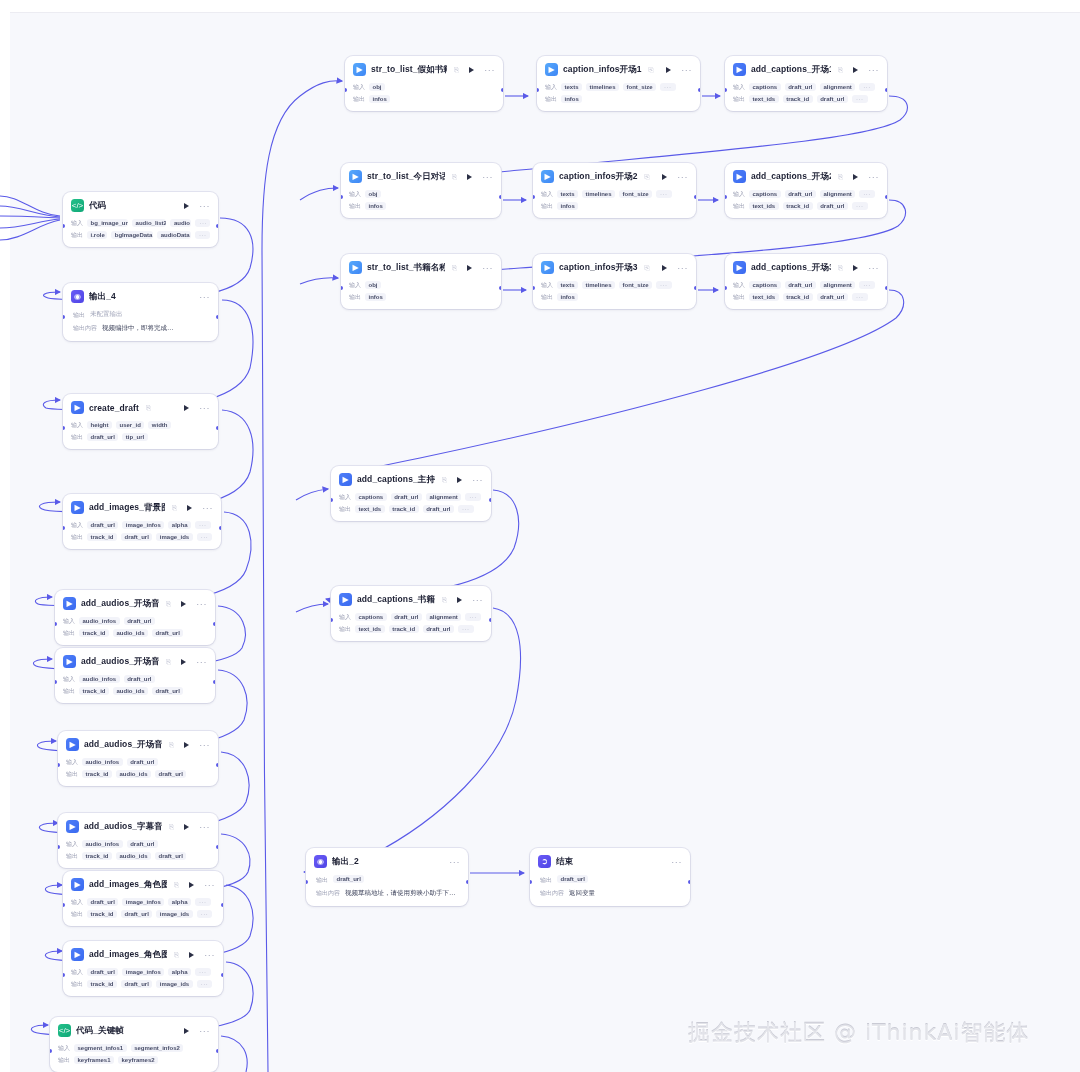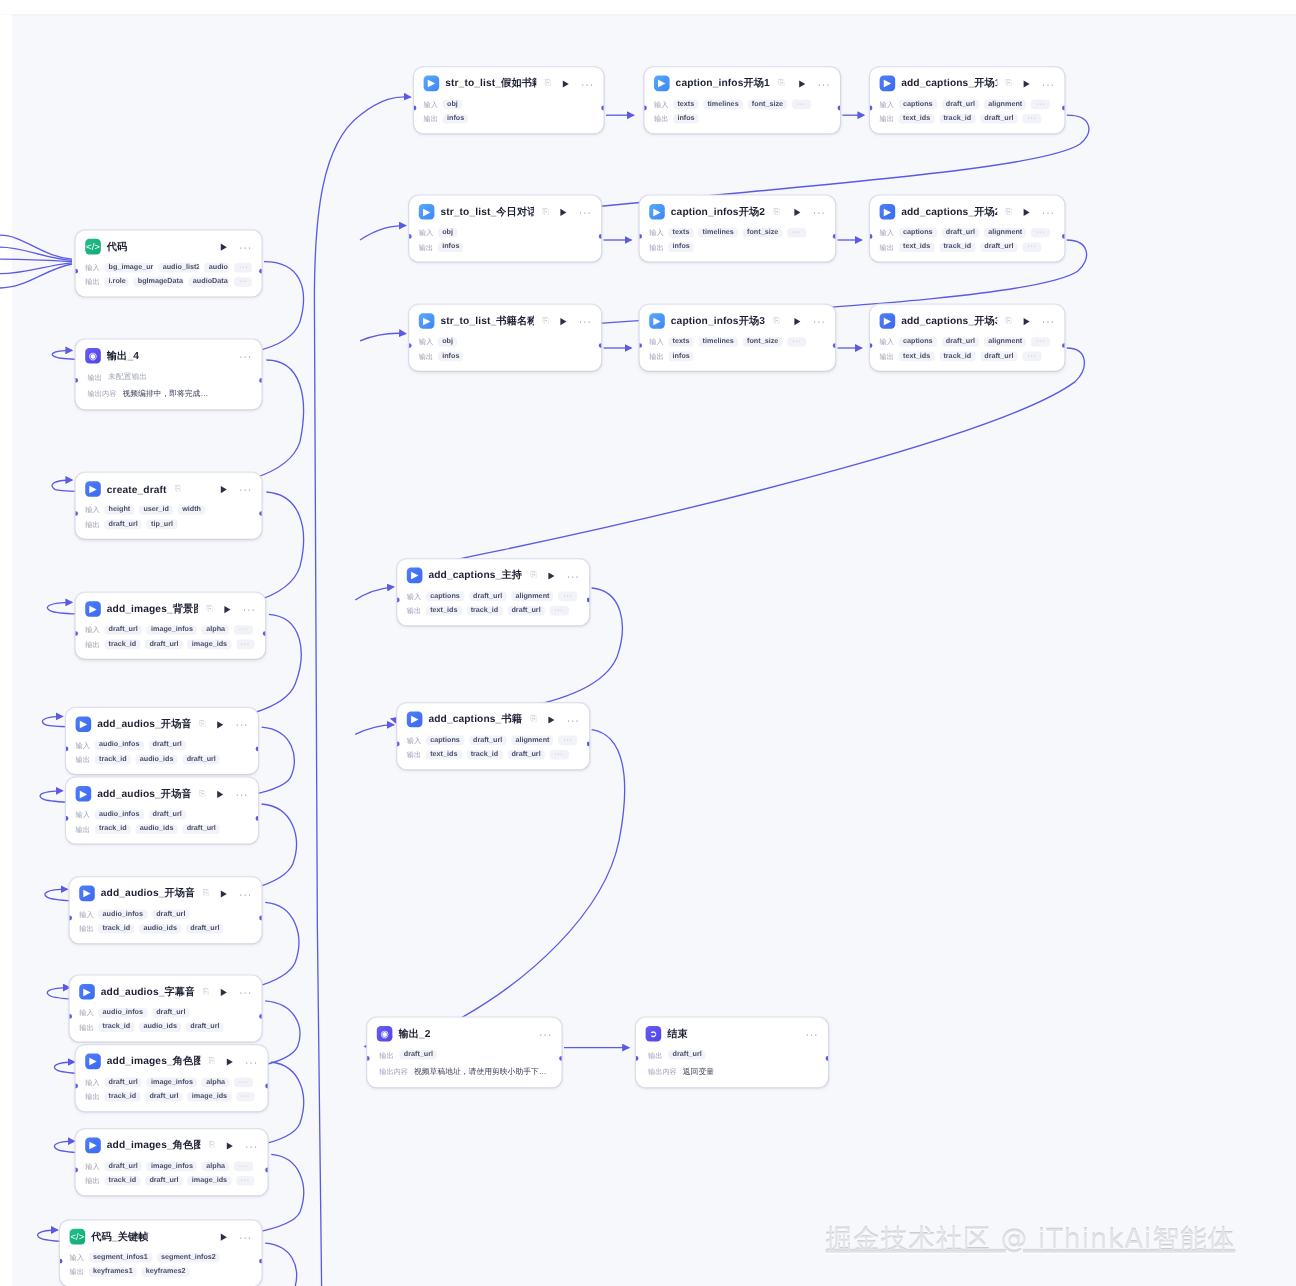--- a/index.html
+++ b/index.html
@@ -100,21 +100,20 @@
     position: absolute; width: 4px; height: 4px;
     border-radius: 50%; background: #5a5ae8;
   }
   .watermark {
     position: absolute; left: 688px; top: 1018px;
     font-size: 22px; color: #e2e3e9;
     font-family: "DejaVu Sans", sans-serif;
     text-shadow: 0 1px 0 #ffffff, 0 -1px 0 #c9cad4;
     white-space: nowrap;
     letter-spacing: 1px;
-    text-decoration: underline;
   }
 </style>
 </head>
 <body>
 
 <div id="canvas">
 
   <div class="topbar"></div>
   <div class="leftstrip"></div>
 

